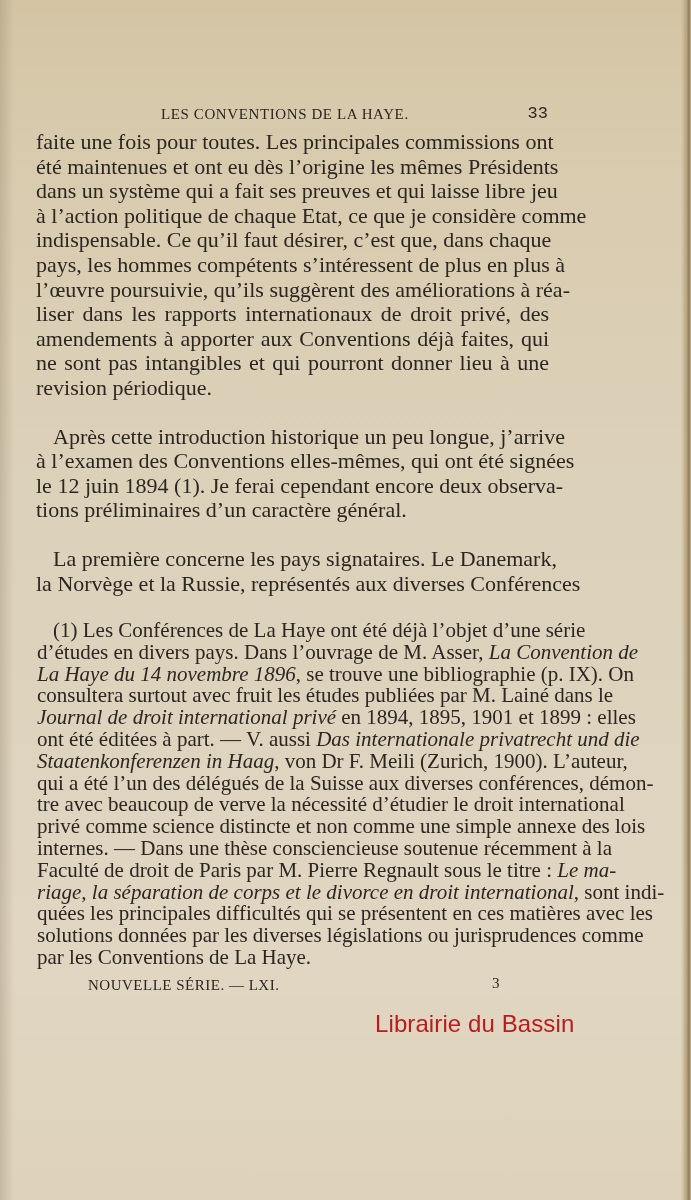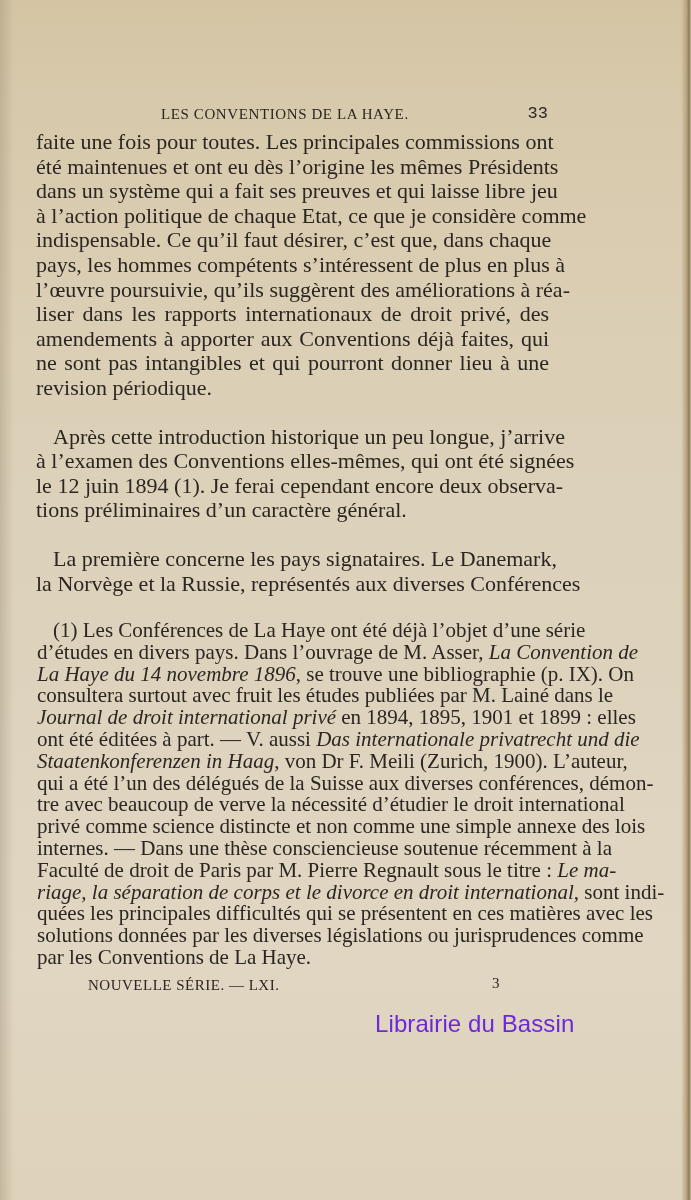--- a/index.html
+++ b/index.html
@@ -108,21 +108,21 @@
       left: 492px;
       font-family: "Liberation Serif", serif;
       font-size: 15px;
     }
     .watermark {
       position: absolute;
       top: 1010px;
       left: 375px;
       font-family: "Liberation Sans", sans-serif;
       font-size: 24px;
-      color: #6d28d9;
+      color: #b91c1c;
       letter-spacing: 0.1px;
     }
   </style>
 </head>
 <body>
 
 <div class="page-shadow-left"></div>
 <div class="page-edge-right"></div>
 
 <div class="running-head">

